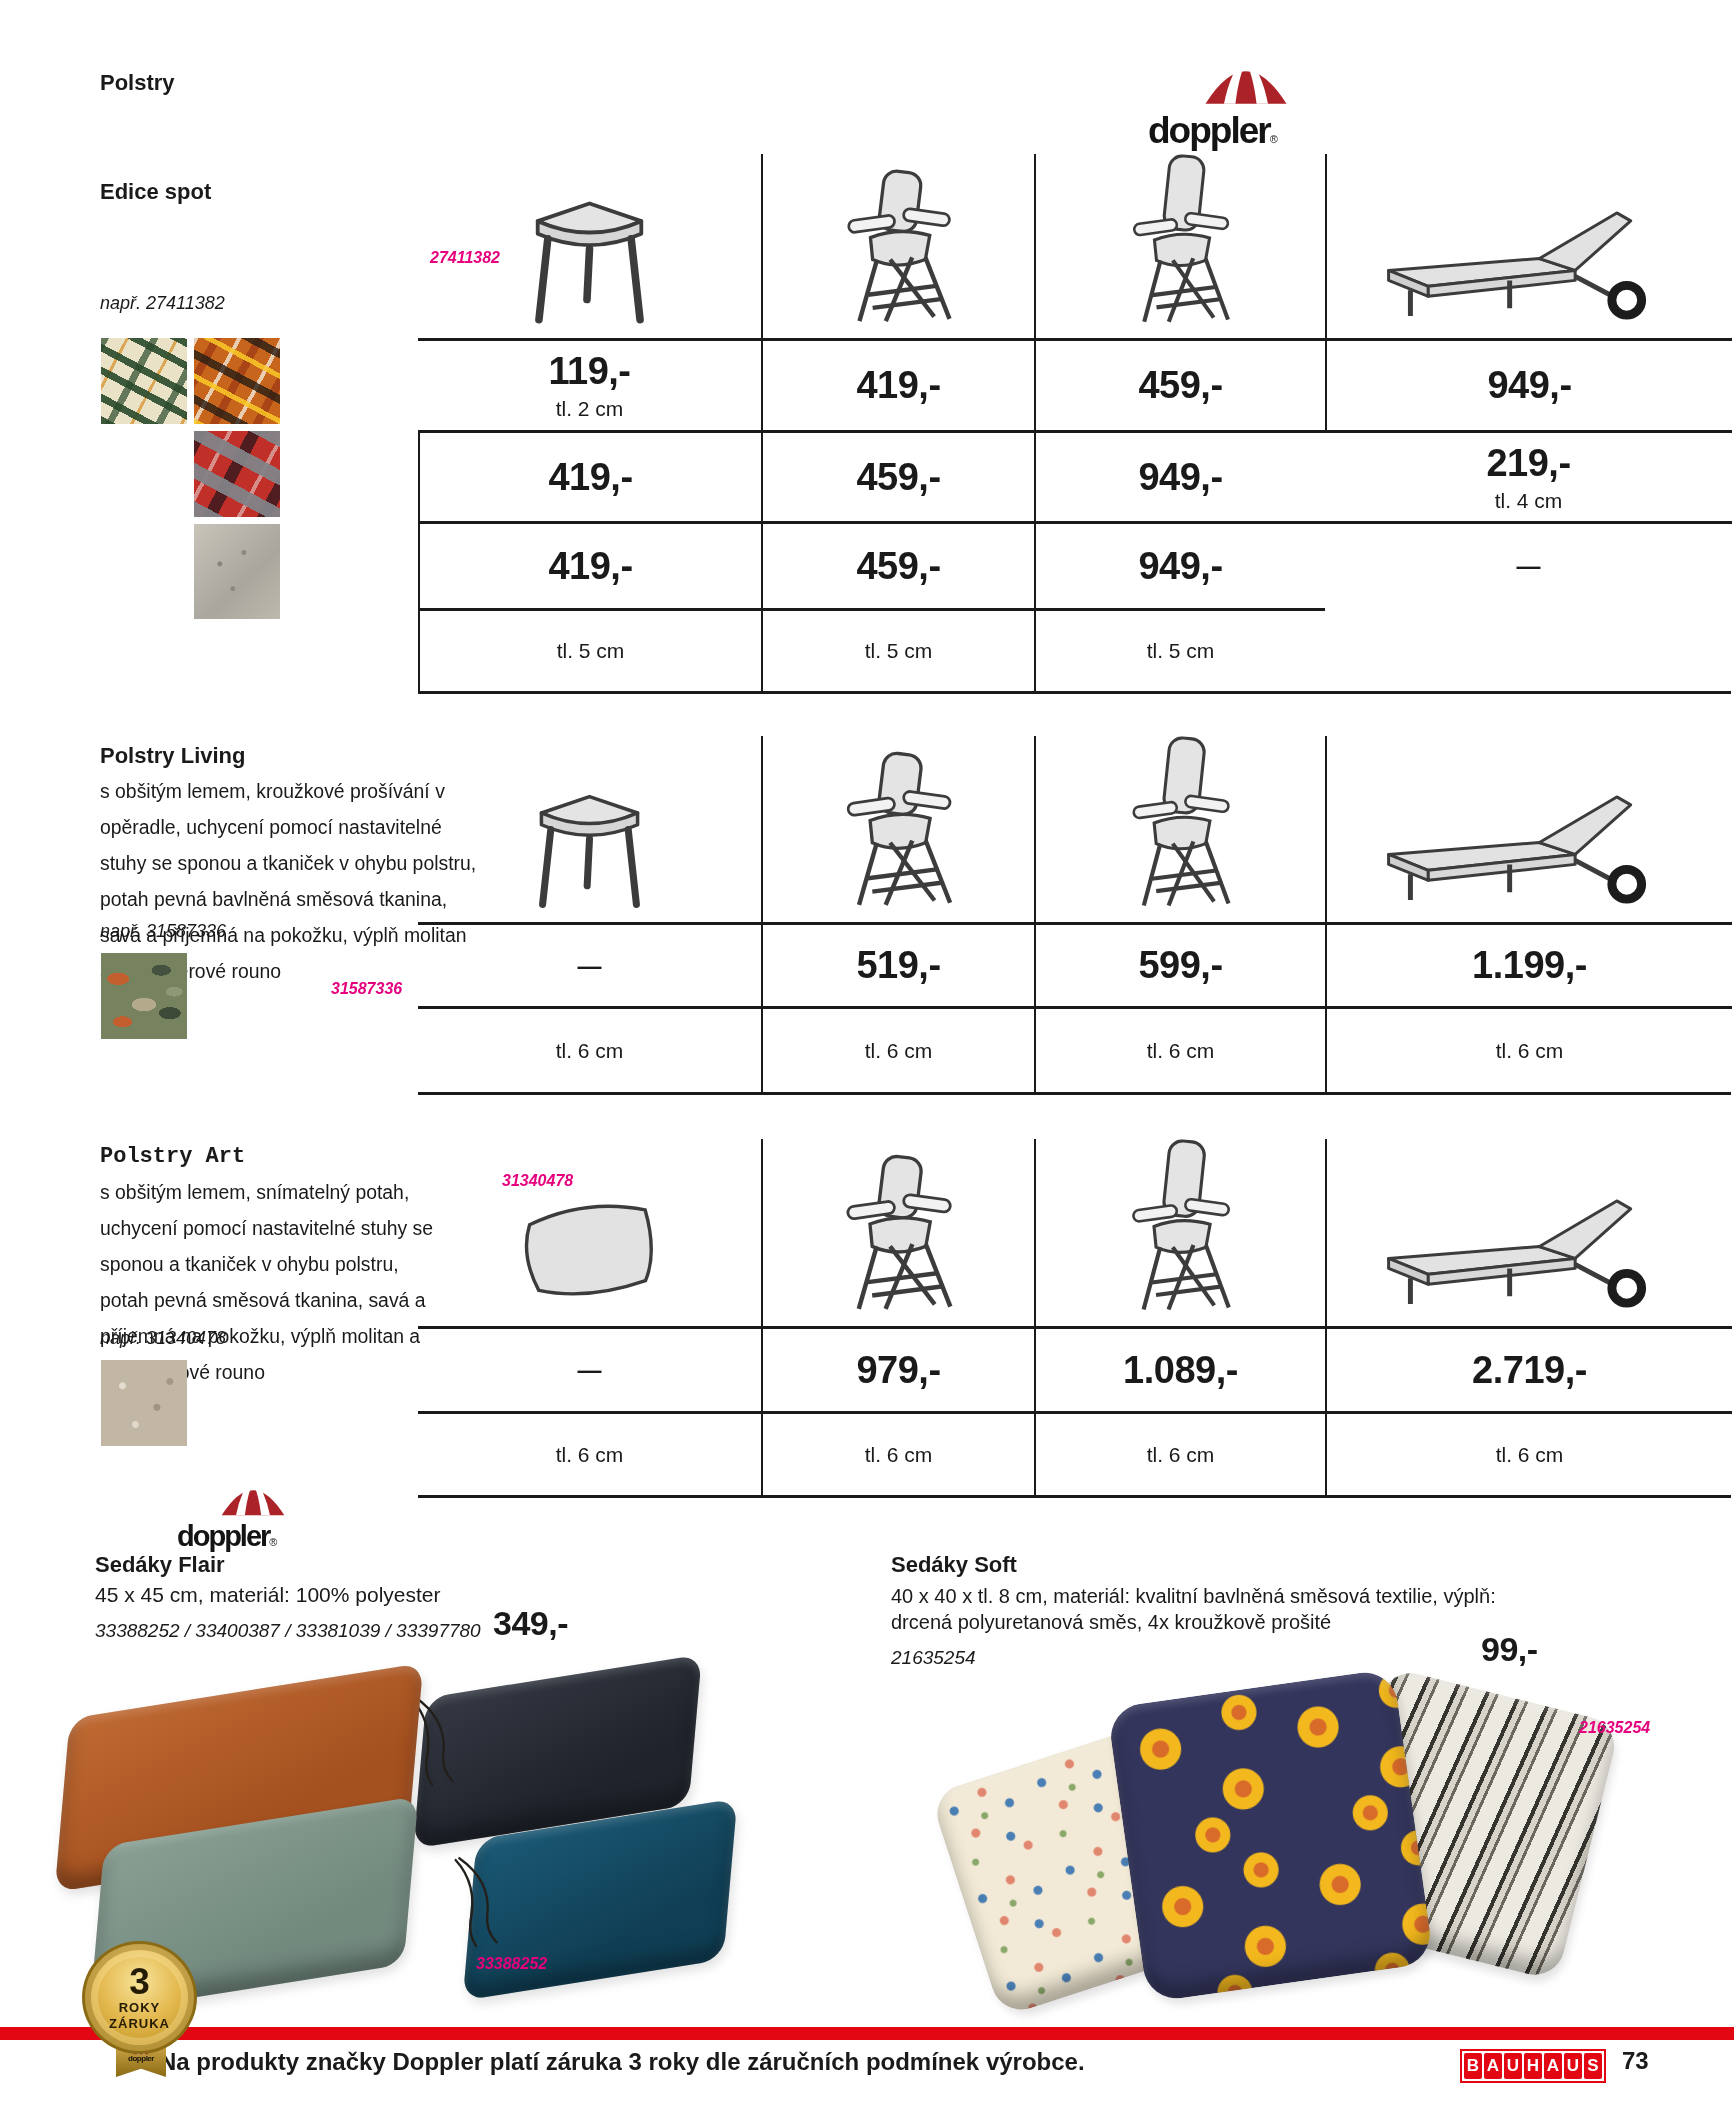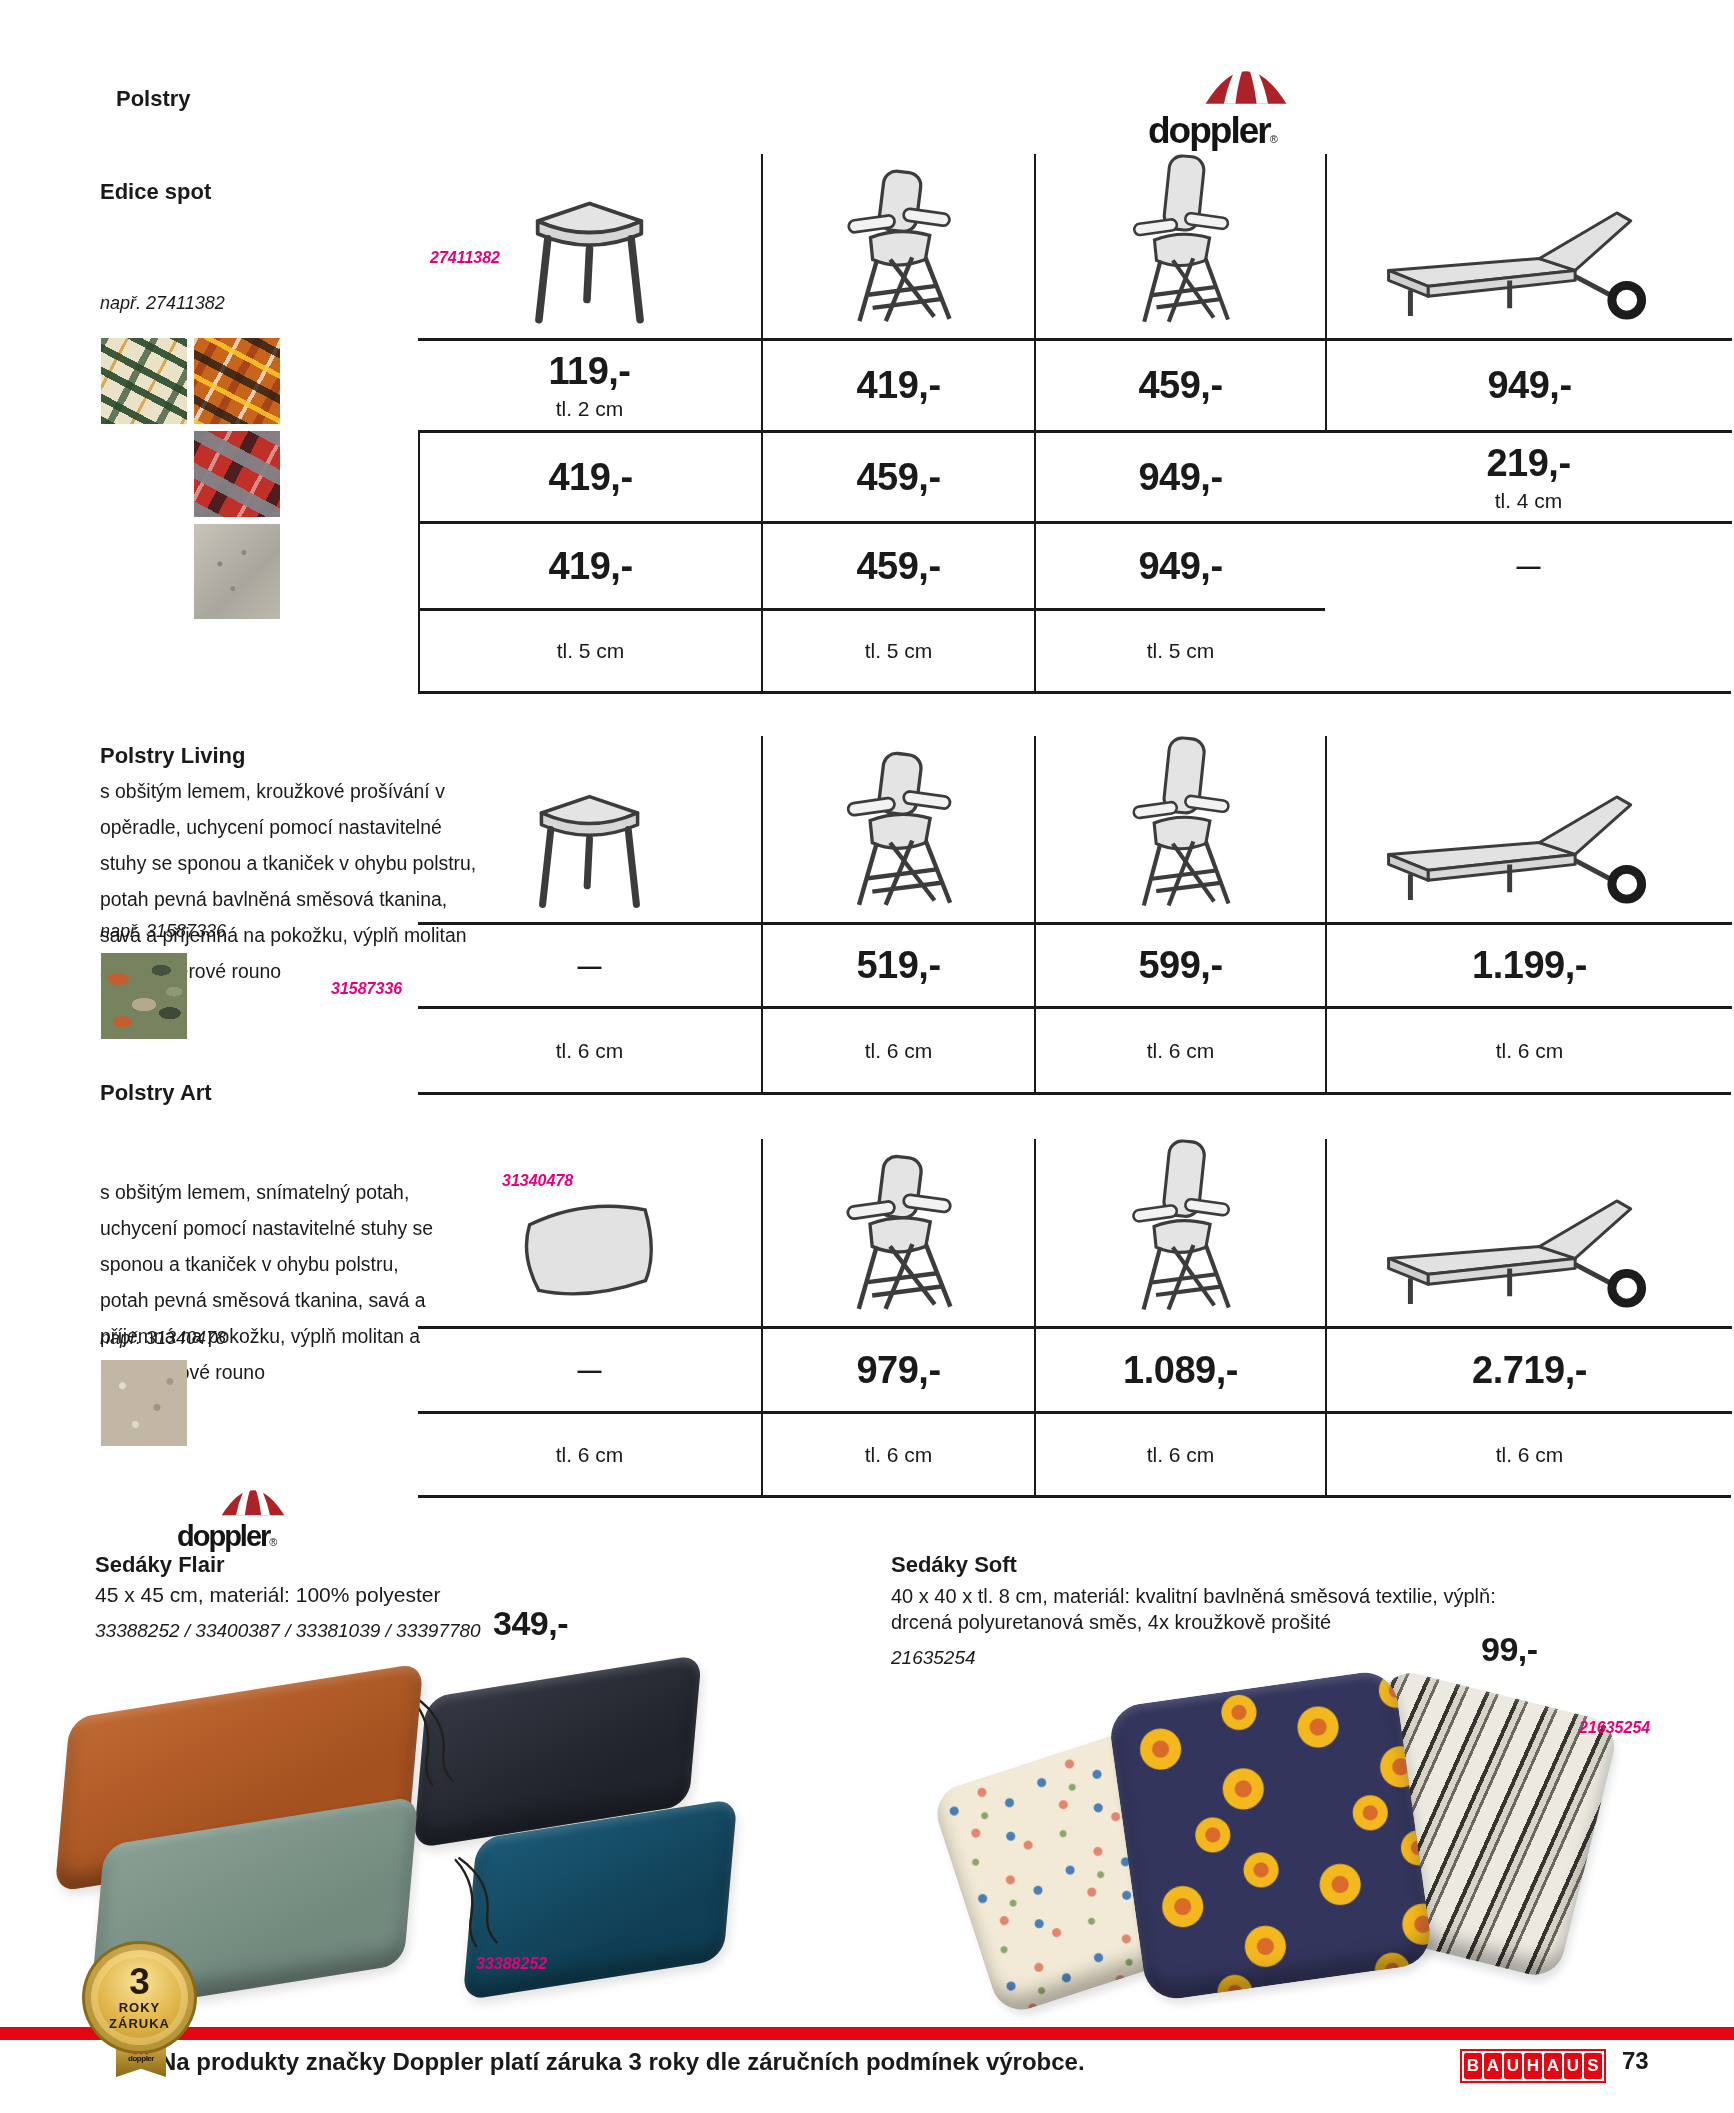--- a/index.html
+++ b/index.html
@@ -182,21 +182,21 @@
       <g fill="none" stroke="#23201c" stroke-width="2.5" stroke-linecap="round">
         <path d="M6 4 Q30 30 22 70 Q20 84 28 96"></path>
         <path d="M10 2 Q44 26 40 62 Q38 80 50 92"></path>
       </g>
     </symbol>
   </defs>
 </svg>
 
 <div class="page">
 
-  <div class="abs h-bold" style="left:100px;top:86px;margin-left:16px;">Polstry</div>
+  <div class="abs h-bold" style="left:100px;top:70px;">Polstry</div>
 
   <div class="abs" style="left:1202px;top:52px;">
     <svg width="88" height="56" viewBox="0 0 88 56">
         <use href="#sym-umbrella"></use>
       </svg>
     <div style="margin-top:2px;margin-left:-54px;">
       <span class="dop-word" style="font-size:37px;">doppler</span><span class="dop-reg">®</span>
     </div>
   </div>
 
@@ -330,21 +330,21 @@
         <div class="note-only">tl. 6 cm</div>
       </div>
     <div class="cell hline vline">
         <div class="note-only">tl. 6 cm</div>
       </div>
     <div class="cell hline vline">
         <div class="note-only">tl. 6 cm</div>
       </div>
   </div>
 
-  <div class="abs h-bold" style="left:100px;top:1080px;">Polstry Art</div>
+  <div class="abs h-bold" style="left:100px;top:1144px;font-family:Liberation Mono, monospace;">Polstry Art</div>
   <div class="abs body-txt" style="left:100px;top:1174px;width:348px;">s obšitým lemem, snímatelný potah, uchycení pomocí nastavitelné stuhy se sponou a tkaniček v ohybu polstru, potah pevná směsová tkanina, savá a příjemná na pokožku, výplň molitan a polyesterové rouno</div>
   <div class="abs italic-sku" style="left:100px;top:1328px;">např. 31340478</div>
   <div class="abs pink-sku" style="left:502px;top:1172px;">31340478</div>
   <div class="sw sw-beige" style="left:101px;top:1360px;"></div>
 
   <div class="ptable" style="left:418px;top:1139px;width:1313px;grid-template-rows:187px 85px 84px;">
     <div class="cell" style="justify-content:center;padding-top:30px;">
         <svg width="149" height="114" viewBox="0 0 150 115">
           <use href="#sym-pillow"></use>
         </svg>

